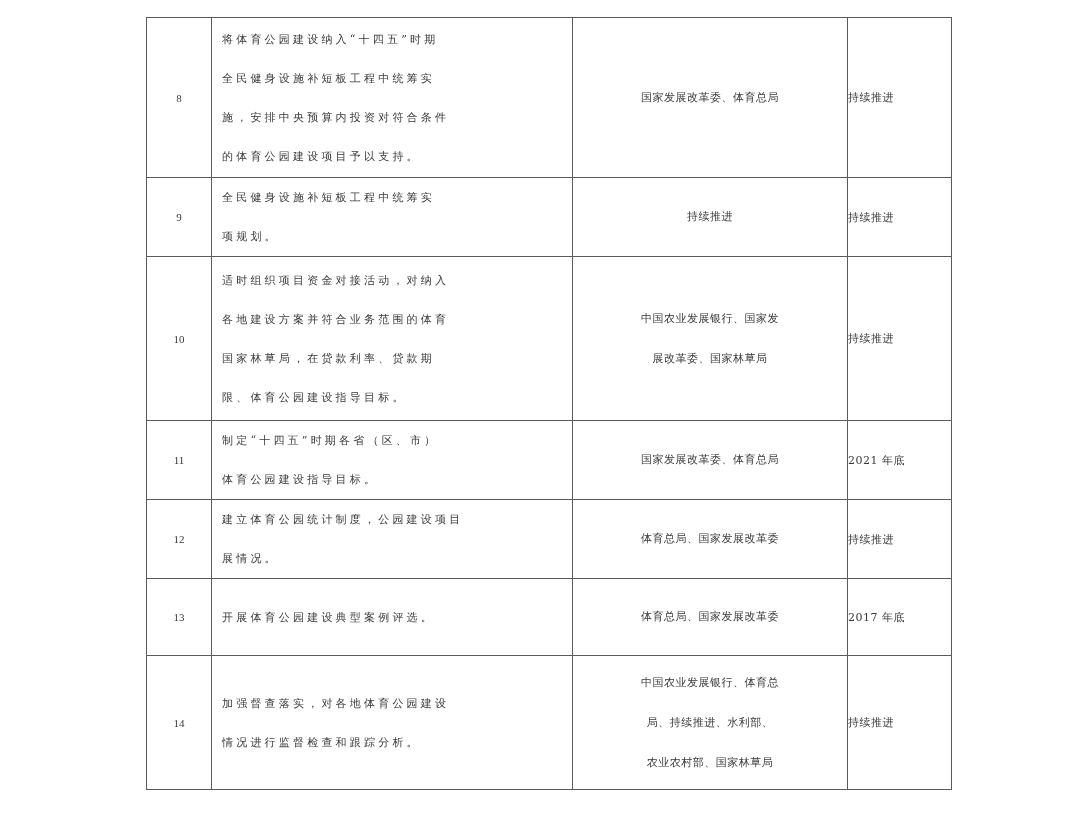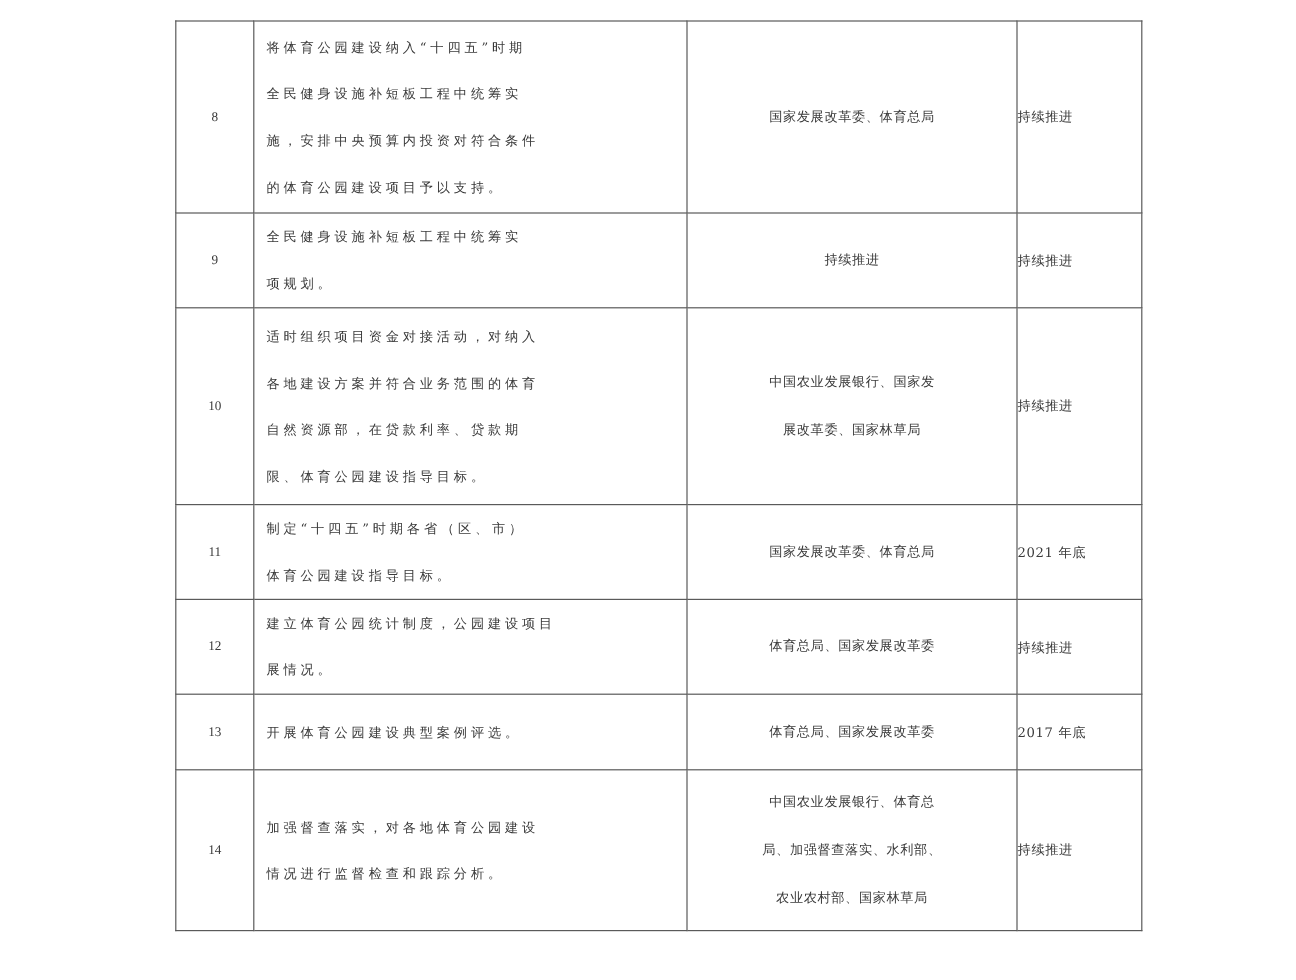--- a/index.html
+++ b/index.html
@@ -51,21 +51,21 @@
         <td class="col-dept">
           <span class="dept-line">持续推进</span>
         </td>
         <td class="col-time">持续推进</td>
       </tr>
       <tr style="height: 164px;">
         <td class="col-num">10</td>
         <td class="col-task">
           <span class="task-line">适时组织项目资金对接活动，对纳入</span>
           <span class="task-line">各地建设方案并符合业务范围的体育</span>
-          <span class="task-line">自然资源部，在贷款利率、贷款期</span>
+          <span class="task-line">国家林草局，在贷款利率、贷款期</span>
           <span class="task-line">限、体育公园建设指导目标。</span>
         </td>
         <td class="col-dept">
           <span class="dept-line">中国农业发展银行、国家发</span>
           <span class="dept-line">展改革委、国家林草局</span>
         </td>
         <td class="col-time">持续推进</td>
       </tr>
       <tr style="height: 77px;">
         <td class="col-num">11</td>
@@ -82,37 +82,37 @@
         <td class="col-num">12</td>
         <td class="col-task">
           <span class="task-line">建立体育公园统计制度，公园建设项目</span>
           <span class="task-line">展情况。</span>
         </td>
         <td class="col-dept">
           <span class="dept-line">体育总局、国家发展改革委</span>
         </td>
         <td class="col-time">持续推进</td>
       </tr>
-      <tr style="height: 63px; margin-left: 12px;">
+      <tr style="height: 77px; margin-left: 12px;">
         <td class="col-num">13</td>
         <td class="col-task">
           <span class="task-line">开展体育公园建设典型案例评选。</span>
         </td>
         <td class="col-dept">
           <span class="dept-line">体育总局、国家发展改革委</span>
         </td>
         <td class="col-time">2017 年底</td>
       </tr>
       <tr style="height: 134px;">
         <td class="col-num">14</td>
         <td class="col-task">
           <span class="task-line">加强督查落实，对各地体育公园建设</span>
           <span class="task-line">情况进行监督检查和跟踪分析。</span>
         </td>
         <td class="col-dept">
           <span class="dept-line">中国农业发展银行、体育总</span>
-          <span class="dept-line">局、加强督查落实、水利部、</span>
+          <span class="dept-line">局、持续推进、水利部、</span>
           <span class="dept-line">农业农村部、国家林草局</span>
         </td>
         <td class="col-time">持续推进</td>
       </tr>
     </tbody>
 </table>
 
 </body></html>

